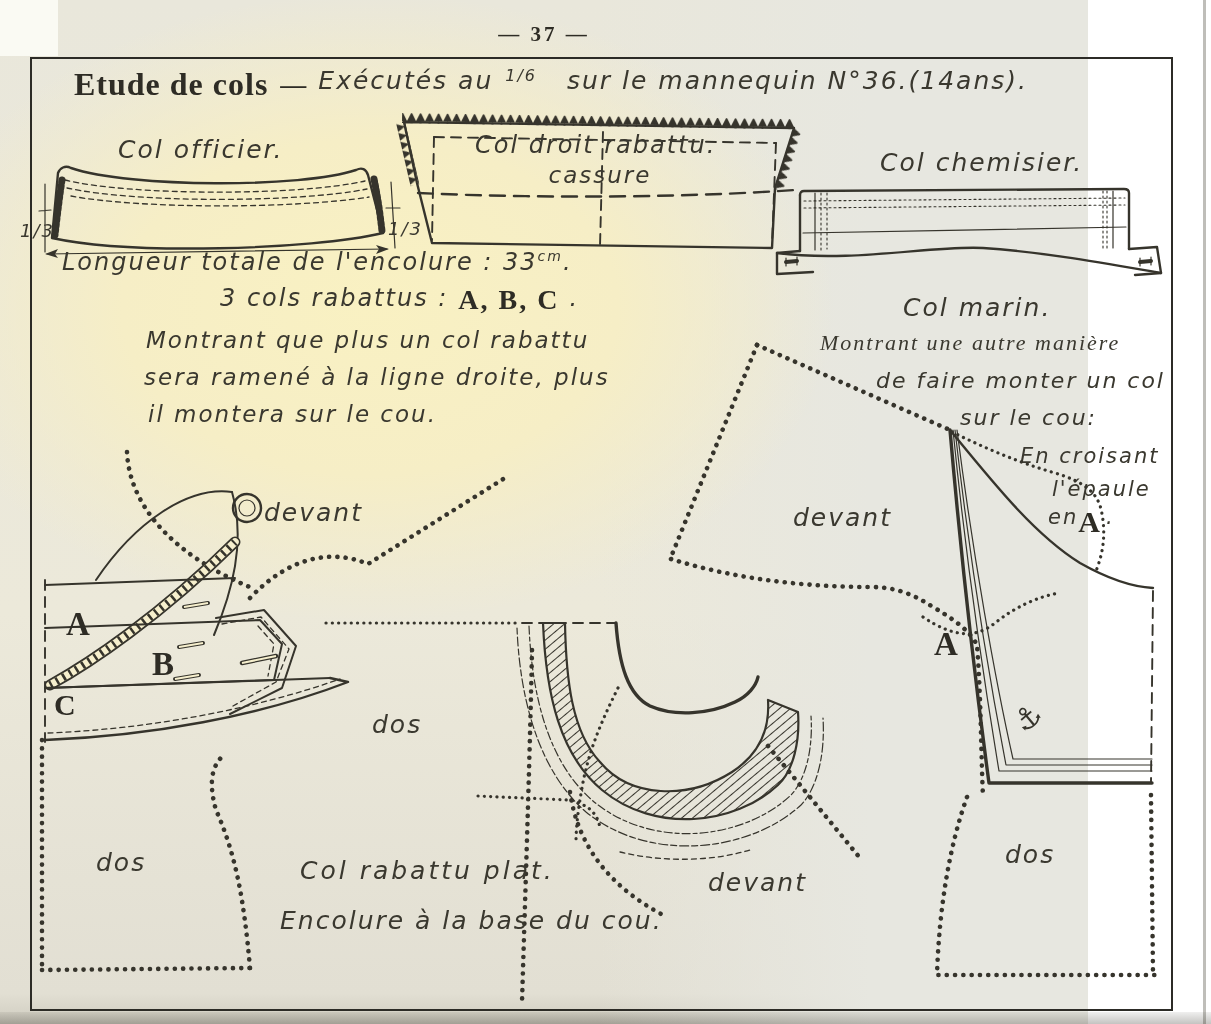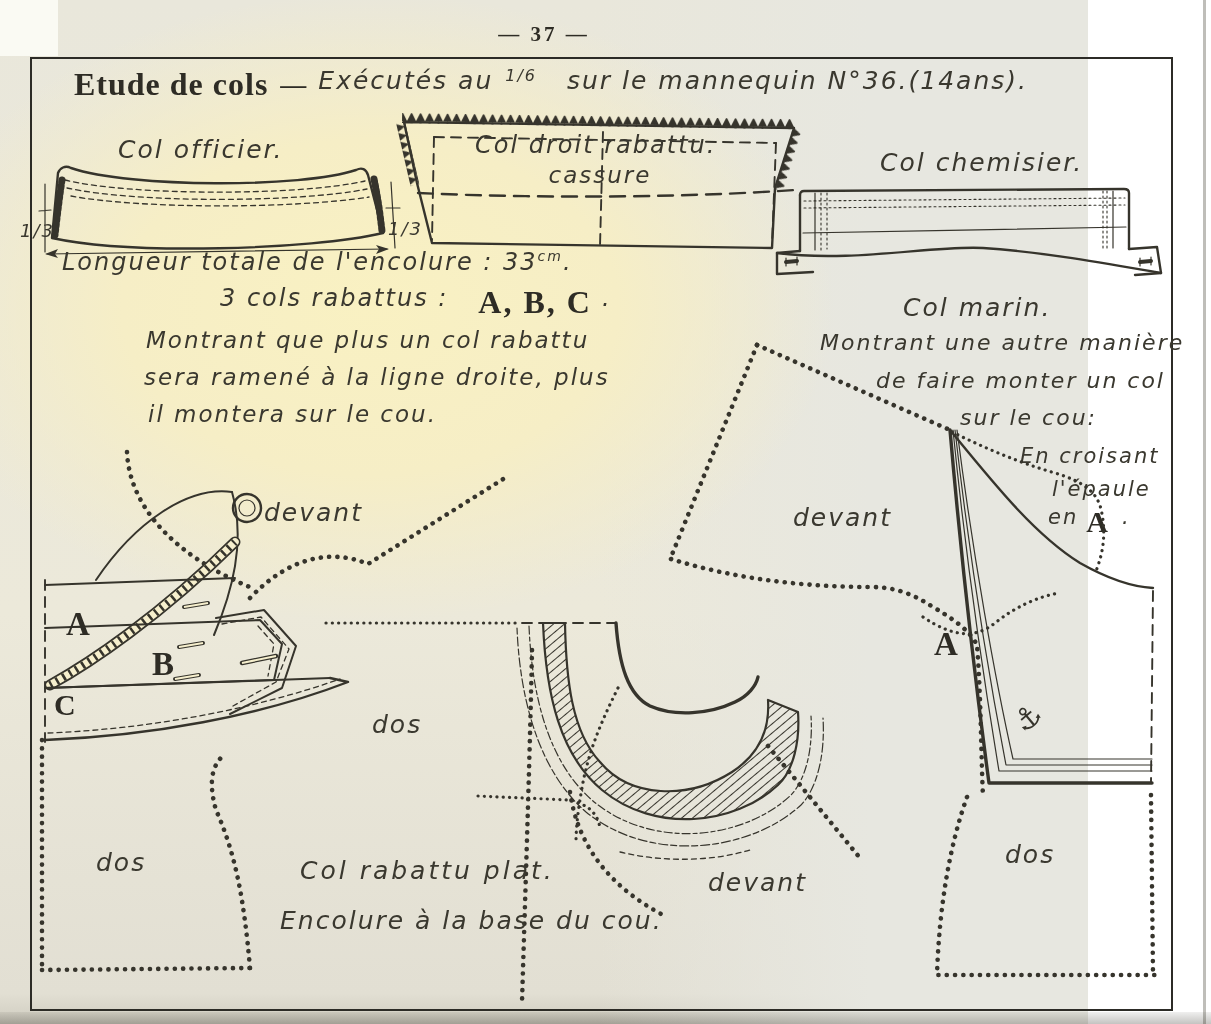--- a/index.html
+++ b/index.html
@@ -125,34 +125,34 @@
       </g>
       <g>
         <path class="s" style="stroke-width:4;" d="M367,79 L378,78"></path>
         <path class="s thin" d="M367,75 L367,83 M378,74 L378,82"></path>
       </g>
     </g>
   </svg>
 
   <div class="abs row" style="left:220px;top:284px;gap:10px;">
     <span class="hand" style="font-size:24px;">3 cols rabattus :</span>
-    <span class="serifp" style="font-size:32px;letter-spacing:2px;margin-left:20px;">A, B, C</span>
+    <span class="serifp" style="font-size:28px;letter-spacing:2px;">A, B, C</span>
     <span class="hand" style="font-size:24px;">.</span>
   </div>
   <div class="abs hand" style="left:146px;top:327px;font-size:23px;">Montrant que plus un col rabattu</div>
   <div class="abs hand" style="left:148px;top:401px;font-size:23px;">il montera sur le cou.</div>
   <div class="abs hand" style="left:144px;top:364px;font-size:23px;">sera ramené à la ligne droite, plus</div>
 
   <div class="abs hand" style="left:903px;top:293px;font-size:25px;">Col marin.</div>
-  <div class="abs hand" style="left:820px;top:330px;font-size:22px;">Montrant une autre manière</div>
+  <div class="abs hand" style="left:820px;top:330px;font-size:22px;font-family:Liberation Serif, serif;">Montrant une autre manière</div>
   <div class="abs hand" style="left:876px;top:368px;font-size:22px;">de faire monter un col</div>
   <div class="abs hand" style="left:960px;top:405px;font-size:22px;">sur le cou:</div>
   <div class="abs hand" style="left:1020px;top:444px;font-size:21px;">En croisant</div>
   <div class="abs hand" style="left:1052px;top:477px;font-size:21px;">l'épaule</div>
-  <div class="abs row" style="left:1048px;top:505px;gap:8px;">
+  <div class="abs row" style="left:1048px;top:505px;gap:0;">
     <span class="hand" style="font-size:21px;">en</span>
     <span class="serifp" style="font-size:30px;">A</span>
     <span class="hand" style="font-size:21px;margin-left:6px;">.</span>
   </div>
 
   <svg style="left:30px;top:430px;" width="540" height="580" viewBox="0 0 540 580">
     <g>
       <path class="s dots" d="M97,22 C99,70 135,122 222,158"></path>
       <path class="s dots" d="M220,168 C258,128 300,118 338,134 L478,46"></path>
       <path class="s dots" d="M502,220 C500,320 496,440 492,572"></path>

